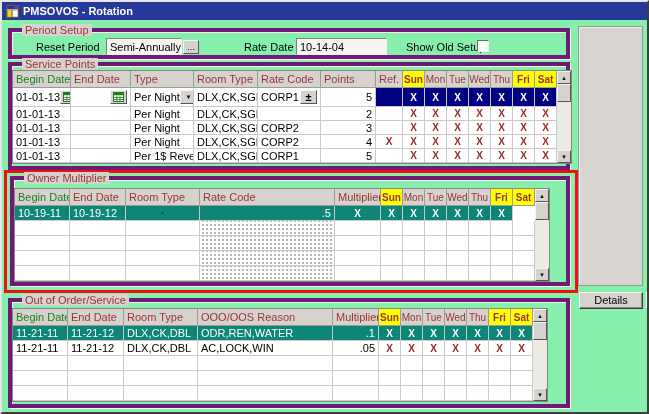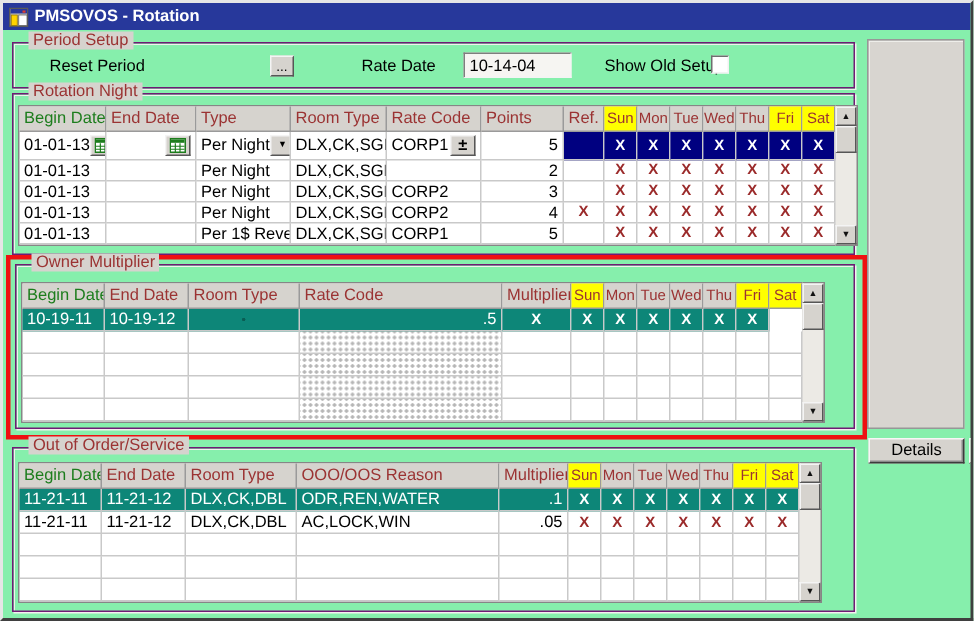--- a/index.html
+++ b/index.html
@@ -12,21 +12,21 @@
     font-family: "Liberation Sans", sans-serif; font-size: 11px; color: #000;
     overflow: hidden;
   }
   .titlebar {
     position: absolute; left: 0; top: 0; right: 0; height: 18px;
     background: #27389b; color: #fff; display: flex; align-items: center;
     gap: 4px; padding-left: 4px; font-weight: bold;
   }
   .groupbox {
     position: absolute;
-    border: 1px solid #701a75;
+    border: 4px solid #701a75;
     box-shadow: inset 1px 1px 0 #f2f1ee, 1px 1px 0 #f2f1ee;
   }
   .gb-label {
     position: absolute; top: -8px; left: 10px; background: #d6d3ce;
     color: #9b3333; padding: 0 3px; white-space: nowrap;
   }
   .lbl { position: absolute; top: 9px; color: #000; white-space: nowrap; }
   .field {
     position: absolute; top: 6px; height: 17px; background: #f6f5f2;
     border: 1px solid; border-color: #7e7e7e #f4f4f4 #f4f4f4 #7e7e7e;
@@ -56,21 +56,21 @@
     padding: 0 3px; display: flex; align-items: center;
     white-space: nowrap; overflow: hidden; min-width: 0;
   }
   .row-hdr .cell {
     background: #d6d3ce; color: #9b3333;
     border-right-color: #9a9a9a; border-bottom-color: #9a9a9a;
   }
   .row-hdr .cell.green { color: #1d7d1d; }
   .cell.day { justify-content: center; padding: 0; }
   .row-hdr .cell.day { font-size: 10px; }
-  .row-hdr .cell.weekend { background: #ffff00; }
+  .row-hdr .cell.weekend { background: #ffff00; font-weight: bold; }
   .cell.num { justify-content: flex-end; }
   .xmark { color: #9b2b2b; font-weight: bold; font-size: 10px; }
   .cell.navy { background: #000080; }
   .cell.navy .xmark { color: #fff; }
   .teal-sel .cell { background: #0d8678; color: #fff; }
   .teal-sel .xmark { color: #fff; }
   .dotted {
     background-image: radial-gradient(circle, rgba(110,110,110,.5) 1px, transparent 1.3px);
     background-size: 4px 4px; background-position: 1px 2px;
   }
@@ -127,35 +127,38 @@
       <rect x="1.5" y="5" width="4" height="7" fill="#ffd400" stroke="#8a7000" stroke-width="0.5"></rect>
       <rect x="6.5" y="5" width="5.5" height="7" fill="#fff" stroke="#5a5a5a" stroke-width="0.5"></rect>
       <rect x="9" y="2" width="2" height="1.5" fill="#e23a2e"></rect>
     </svg>
     <span>PMSOVOS - Rotation</span>
   </div>
 
   <div class="groupbox" style="left:6px; top:26px; width:562px; height:31px;">
     <span class="gb-label">Period Setup</span>
     <span class="lbl" style="left:24px;">Reset Period</span>
+    <div class="field" style="left:94px; width:76px;">
+      <span>Semi-Annually</span>
+    </div>
     <div class="mini-btn" style="position:absolute; left:171px; top:8px; margin:0; width:16px; height:14px;">
       <span style="font-size:9px; line-height:5px;">...</span>
     </div>
     <span class="lbl" style="left:232px;">Rate Date</span>
-    <div class="field" style="left:300px; width:72px;">
+    <div class="field" style="left:284px; width:91px;">
       <span>10-14-04</span>
     </div>
     <span class="lbl" style="left:394px;">Show Old Setup</span>
     <div class="checkbox" style="left:465px;"></div>
   </div>
 
   <div class="panel" style="left:576px; top:24px; width:65px; height:260px;"></div>
 
   <div class="groupbox" style="left:6px; top:60px; width:562px; height:108px;">
-    <span class="gb-label">Rotation Night</span>
+    <span class="gb-label">Service Points</span>
   </div>
   <div class="vtable" id="rp-table" style="left:10px; top:68px; width:546px; height:94px;">
       <div class="grid-row rp-cols row-hdr">
         <div class="cell hdr green">
           <span>Begin Date</span>
         </div>
         <div class="cell hdr">
           <span>End Date</span>
         </div>
         <div class="cell hdr">

